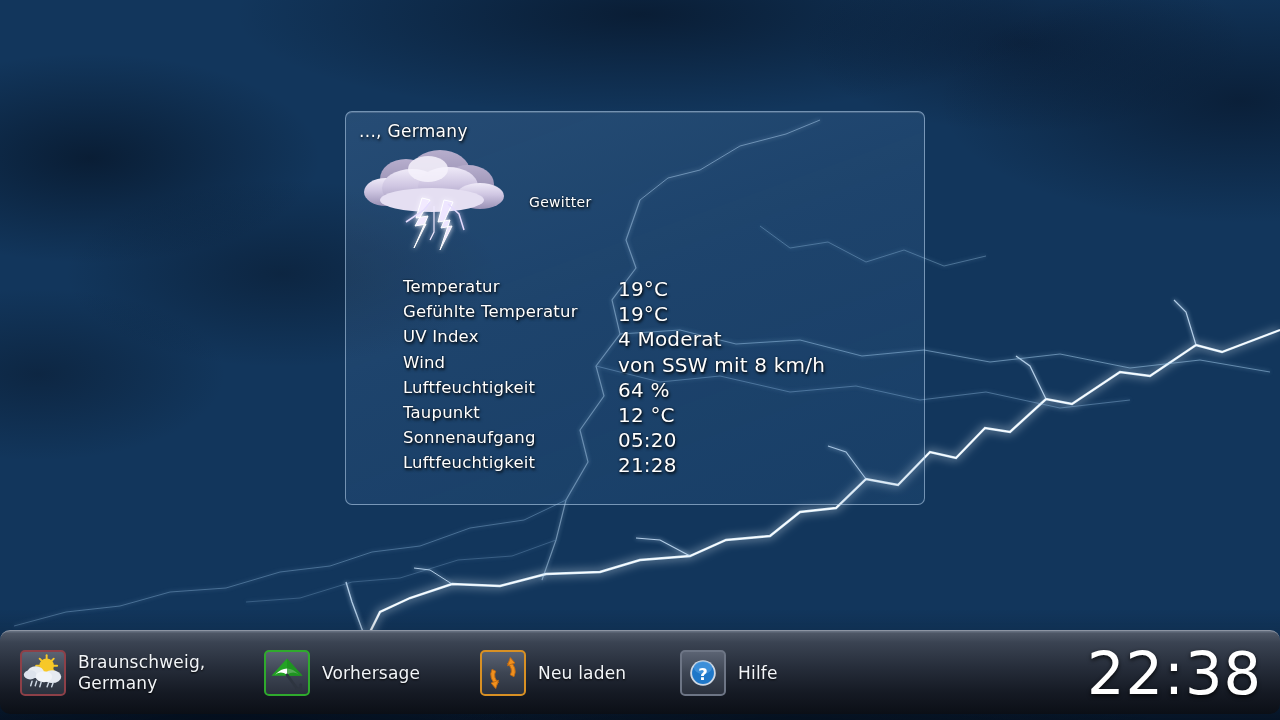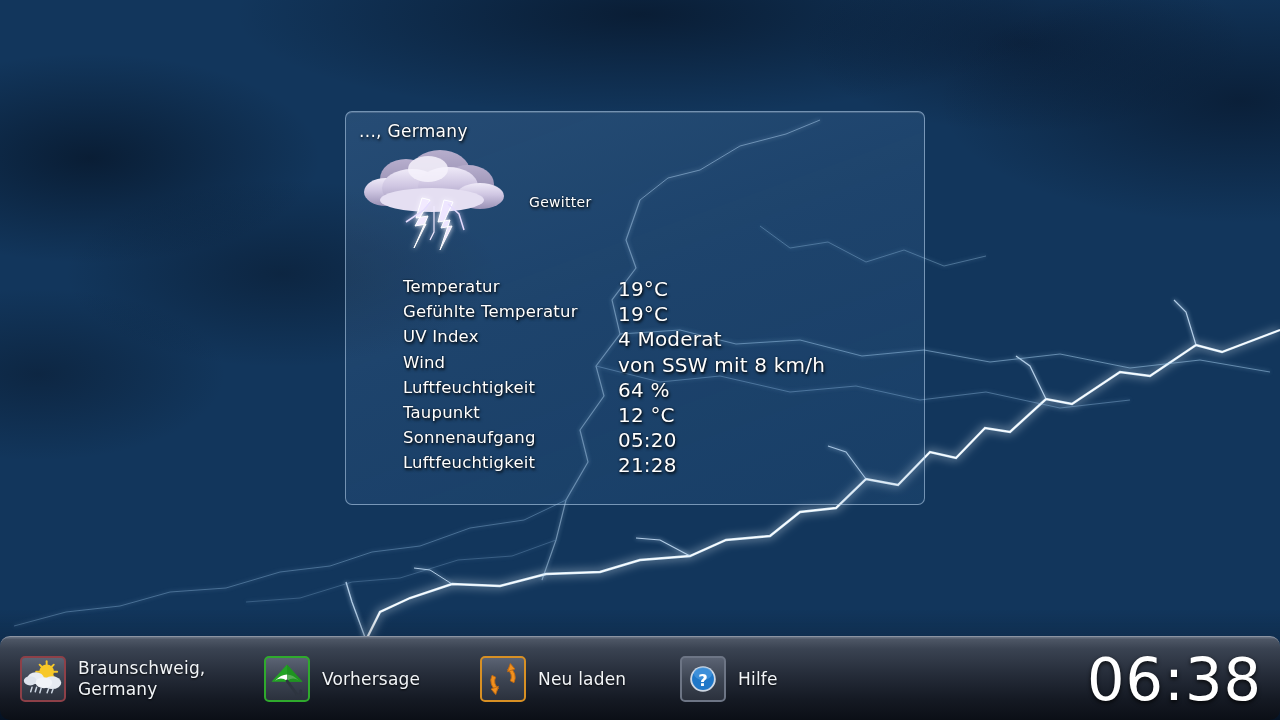--- a/index.html
+++ b/index.html
@@ -79,21 +79,21 @@
     position:absolute; left:0; top:0;
     color:#ffffff; font-size:16.5px; letter-spacing:0.2px; white-space:nowrap;
   }
   .row .val {
     position:absolute; left:215px; top:0;
     color:#ffffff; font-size:20px; letter-spacing:0.2px; white-space:nowrap;
   }
 
   
   #taskbar {
-    position:absolute; left:0; right:0; bottom:0; height:84px;
+    position:absolute; left:0; right:0; bottom:6px; height:84px;
     background:linear-gradient(180deg, #6a7484 0%, #4d5665 3%, #3a4352 14%, #262d3a 44%, #151a24 74%, #0b0f16 100%);
     border-top:1px solid #8c94a2;
     border-radius:10px;
   }
   .tb-item {
     position:absolute; top:0; height:84px;
     display:flex; align-items:center; gap:12px;
   }
   .tb-ico {
     width:46px; height:46px; border-radius:5px; flex:none; position:relative;
@@ -321,14 +321,14 @@
       <svg viewBox="0 0 46 46" style="position:absolute;inset:0;width:100%;height:100%">
         <circle cx="23" cy="23" r="14" fill="#cfd8e4"></circle>
         <circle cx="23" cy="23" r="12" fill="#1f77c8"></circle>
         <ellipse cx="23" cy="17" rx="10" ry="7" fill="#4a9ae0" opacity="0.7"></ellipse>
         <text x="23" y="31" font-family="DejaVu Sans, sans-serif" font-size="18" font-weight="bold" fill="#ffffff" text-anchor="middle">?</text>
       </svg>
     </div>
     <span class="tb-lbl">Hilfe</span>
   </div>
 
-  <div id="clock">06:38</div>
+  <div id="clock">22:38</div>
 </div>
 
 </body></html>

